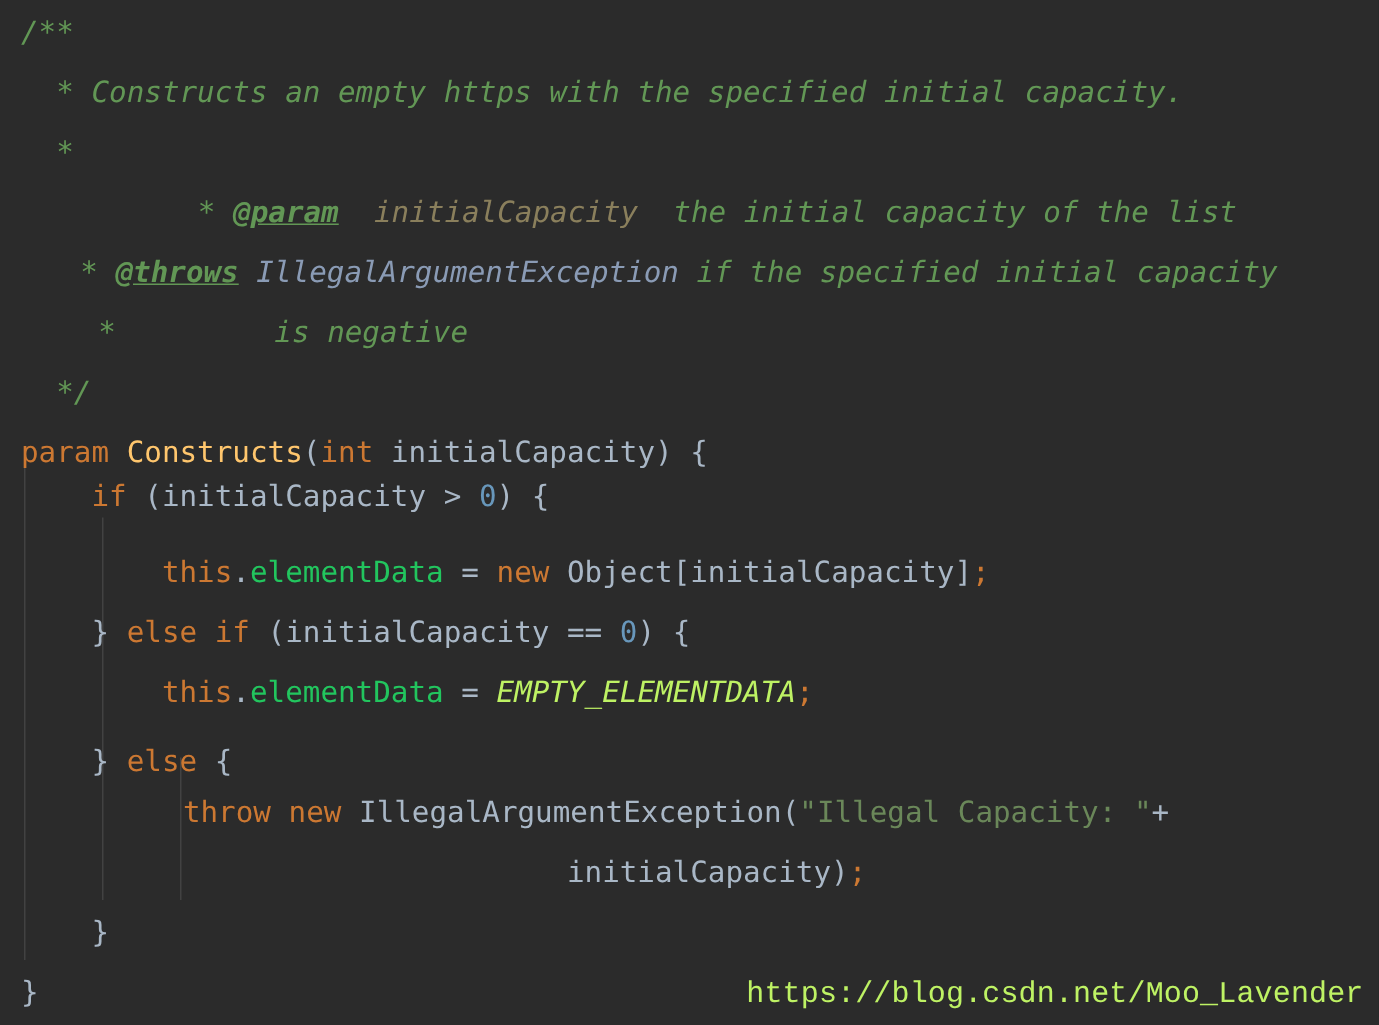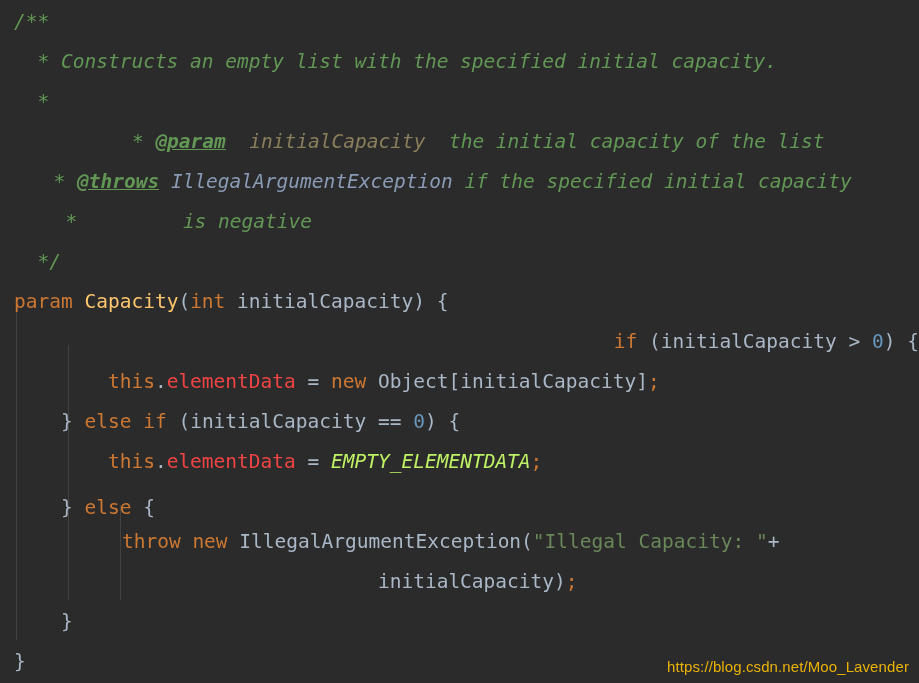--- a/index.html
+++ b/index.html
@@ -52,59 +52,59 @@
   }
 
   
   .c-comment   { color: #629755; font-style: italic; }
   .c-doctag    { color: #629755; font-style: italic; font-weight: bold; text-decoration: underline; }
   .c-docparam  { color: #8a7f5c; font-style: italic; }
   .c-doctype   { color: #8a9bb5; font-style: italic; }
   .c-keyword   { color: #cc7832; }
   .c-method    { color: #ffc66d; }
   .c-ident     { color: #a9b7c6; }
-  .c-field     { color: #ef4444; }
+  .c-field     { color: #22c55e; }
   .c-static    { color: #bef264; font-style: italic; }
   .c-number    { color: #6897bb; }
   .c-string    { color: #6a8759; }
   .c-punct     { color: #a9b7c6; }
   .c-semi      { color: #cc7832; }
 
   .watermark {
     position: absolute;
     right: 10px;
     bottom: 8px;
-    color: #eab308;
-    font-family: Liberation Sans, sans-serif;
-    font-size: 15px;
+    color: #bef264;
+    font-family: Liberation Mono, monospace;
+    font-size: 20px;
     letter-spacing: 0.1px;
     white-space: nowrap;
   }
 </style>
 </head>
 <body>
 
 <div id="editor">
 
   <div id="guides">
       <div class="guide" style="left: 16px; top: 305px; height: 335px;"></div>
       <div class="guide" style="left: 68px; top: 345px; height: 255px;"></div>
       <div class="guide" style="left: 120px; top: 505px; height: 95px;"></div>
     </div>
 
   <div class="code-area" id="code-area">
       <div class="line" style="top: 2px;"><span class="c-comment">/**</span></div>
-      <div class="line" style="top: 42px;"><span class="c-comment">  * Constructs an empty list with the specified initial capacity.</span></div>
+      <div class="line" style="top: 42px;"><span class="c-comment">  * Constructs an empty https with the specified initial capacity.</span></div>
       <div class="line" style="top: 82px;"><span class="c-comment">  *</span></div>
       <div class="line" style="top: 122px; text-align: center;"><span class="c-comment">  * </span><span class="c-doctag">@param</span><span class="c-docparam">  initialCapacity</span><span class="c-comment">  the initial capacity of the list</span></div>
       <div class="line" style="top: 162px; margin-left: 16px;"><span class="c-comment">  * </span><span class="c-doctag">@throws</span><span class="c-doctype"> IllegalArgumentException</span><span class="c-comment"> if the specified initial capacity</span></div>
       <div class="line" style="top: 202px; margin-left: 28px;"><span class="c-comment">  *         is negative</span></div>
       <div class="line" style="top: 242px;"><span class="c-comment">  */</span></div>
-      <div class="line" style="top: 282px;"><span class="c-keyword">param</span><span class="c-punct"> </span><span class="c-method">Capacity</span><span class="c-punct">(</span><span class="c-keyword">int</span><span class="c-ident"> initialCapacity</span><span class="c-punct">) {</span></div>
-      <div class="line" style="top: 322px; text-align: right;"><span class="c-punct">    </span><span class="c-keyword">if</span><span class="c-ident"> (initialCapacity &gt; </span><span class="c-number">0</span><span class="c-ident">) {</span></div>
+      <div class="line" style="top: 282px;"><span class="c-keyword">param</span><span class="c-punct"> </span><span class="c-method">Constructs</span><span class="c-punct">(</span><span class="c-keyword">int</span><span class="c-ident"> initialCapacity</span><span class="c-punct">) {</span></div>
+      <div class="line" style="top: 311px;"><span class="c-punct">    </span><span class="c-keyword">if</span><span class="c-ident"> (initialCapacity &gt; </span><span class="c-number">0</span><span class="c-ident">) {</span></div>
       <div class="line" style="top: 362px;"><span class="c-punct">        </span><span class="c-keyword">this</span><span class="c-ident">.</span><span class="c-field">elementData</span><span class="c-ident"> = </span><span class="c-keyword">new</span><span class="c-ident"> Object[initialCapacity]</span><span class="c-semi">;</span></div>
       <div class="line" style="top: 402px;"><span class="c-ident">    } </span><span class="c-keyword">else</span><span class="c-ident"> </span><span class="c-keyword">if</span><span class="c-ident"> (initialCapacity == </span><span class="c-number">0</span><span class="c-ident">) {</span></div>
       <div class="line" style="top: 442px;"><span class="c-punct">        </span><span class="c-keyword">this</span><span class="c-ident">.</span><span class="c-field">elementData</span><span class="c-ident"> = </span><span class="c-static">EMPTY_ELEMENTDATA</span><span class="c-semi">;</span></div>
       <div class="line" style="top: 488px;"><span class="c-ident">    } </span><span class="c-keyword">else</span><span class="c-ident"> {</span></div>
       <div class="line" style="top: 522px; padding-left: 28px;"><span class="c-punct">        </span><span class="c-keyword">throw</span><span class="c-ident"> </span><span class="c-keyword">new</span><span class="c-ident"> IllegalArgumentException(</span><span class="c-string">"Illegal Capacity: "</span><span class="c-ident">+</span></div>
       <div class="line" style="top: 562px;"><span class="c-ident">                               initialCapacity)</span><span class="c-semi">;</span></div>
       <div class="line" style="top: 602px;"><span class="c-ident">    }</span></div>
       <div class="line" style="top: 642px;"><span class="c-ident">}</span></div>
     </div>
 

